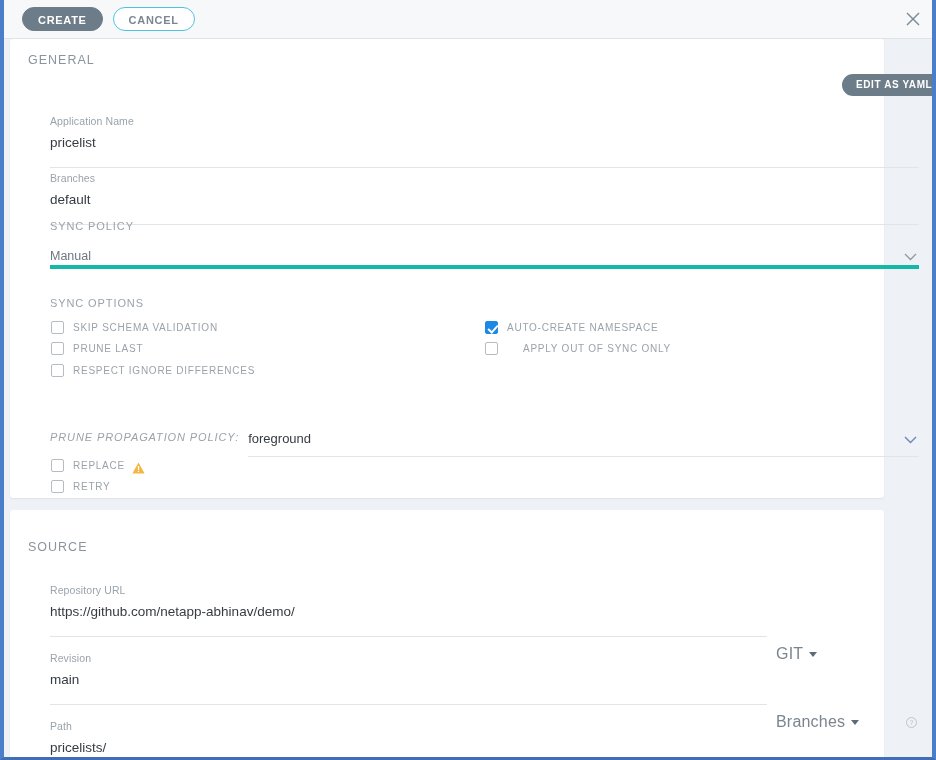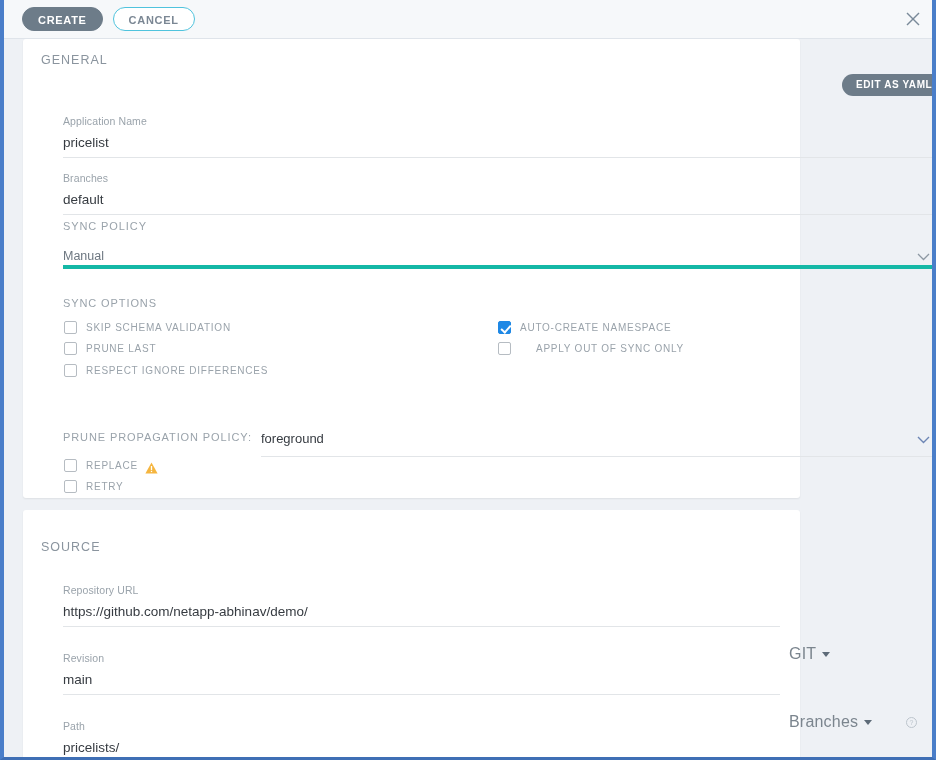--- a/index.html
+++ b/index.html
@@ -81,22 +81,22 @@
     top: 39px;
     left: 0;
     right: 0;
     bottom: 0;
     overflow: hidden;
     background: #eef1f5;
   }
 
   .card {
     position: absolute;
-    left: 19px;
-    width: 777px;
+    left: 6px;
+    width: 874px;
     background: #ffffff;
     border-radius: 3px;
     box-sizing: border-box;
     box-shadow: 0 1px 2px rgba(0,0,0,0.07);
   }
   #general-card { top: 0; height: 459px; border-top: none; }
   #source-card  { top: 471px; height: 290px; }
 
   .section-title {
     font-size: 12.5px;
@@ -134,21 +134,21 @@
   }
   .field-label {
     font-size: 10.5px;
     color: #9aa3ab;
     letter-spacing: 0.1px;
     margin-bottom: 8px;
   }
   .field-value {
     font-size: 13.5px;
     color: #363b41;
-    padding-bottom: 7px;
+    padding-bottom: 17px;
     border-bottom: 1px solid #e2e5e8;
     cursor: text;
   }
 
   
   .caps-label {
     font-size: 11px;
     color: #9aa3ab;
     letter-spacing: 0.9px;
   }
@@ -219,21 +219,21 @@
 
   
   #prune-propagation-row {
     position: absolute;
     left: 40px;
     top: 390px;
     width: 869px;
     display: flex;
     align-items: flex-start;
   }
-  #prune-propagation-row .caps-label { padding-top: 2px; }
+  #prune-propagation-row .caps-label { padding-top: 2px; font-style: italic; }
   #prune-propagation-select {
     position: relative;
     margin-left: 9px;
     flex: 1 1 auto;
     border-bottom: 1px solid #e2e5e8;
     padding-bottom: 9px;
     cursor: pointer;
   }
   #prune-propagation-value {
     font-size: 13px;

